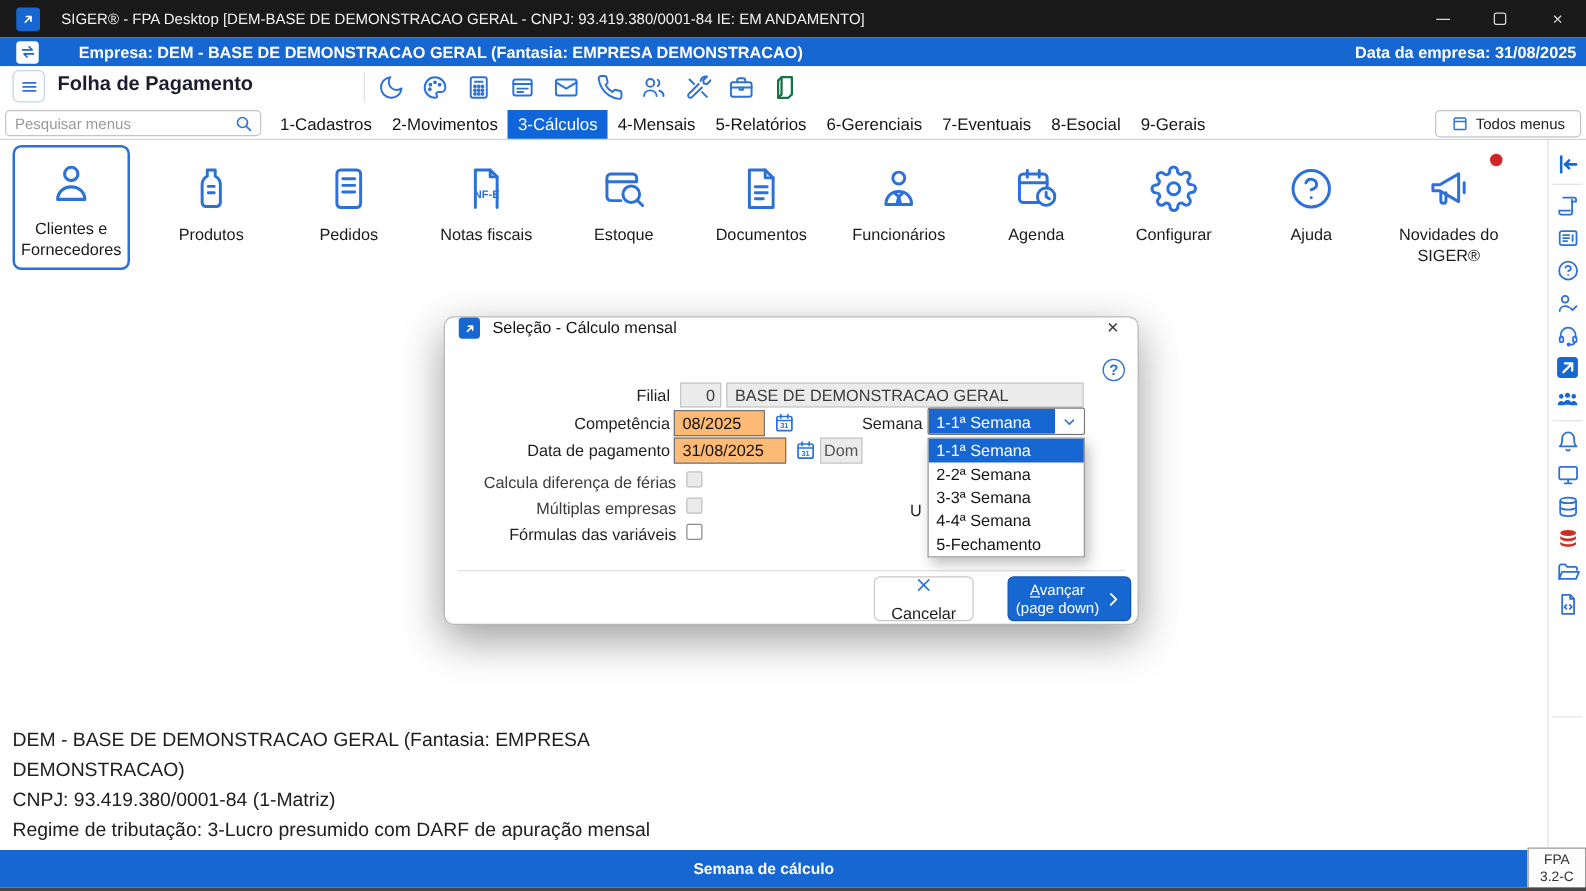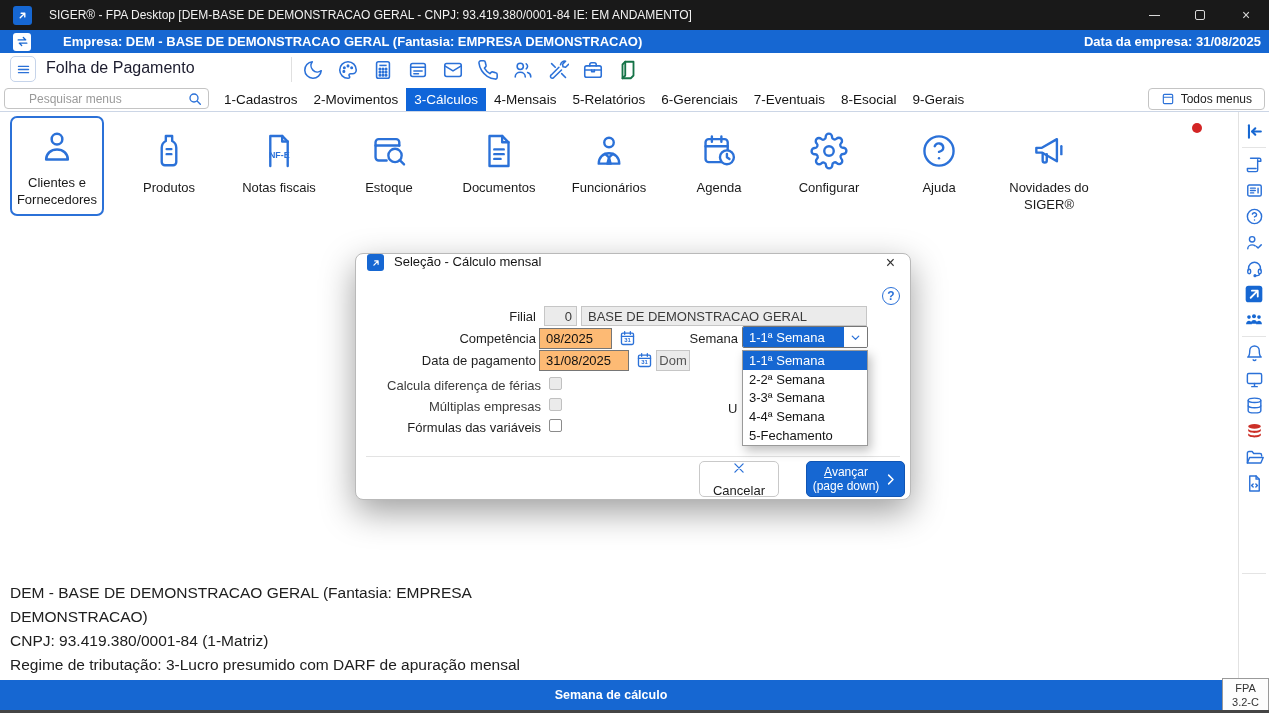--- a/index.html
+++ b/index.html
@@ -17,31 +17,31 @@
   .glyph-max { width:10px; height:10px; border:1px solid #d8d8d8; border-radius:2px; }
   .glyph-close { font-size:14px; line-height:1; }
 
   
   .company-bar { position:absolute; left:0; top:30px; width:1269px; height:23px; background:#1667d2; display:flex; align-items:center; color:#fff; font-weight:bold; font-size:13px;gap:21px; }
   .swap-icon { width:18px; height:18px; margin-left:13px; background:#fff; border-radius:3px; display:flex; align-items:center; justify-content:center; }
   .company-bar .company-text { margin-left:11px; }
   .company-bar .company-date { margin-left:auto; margin-right:8px; }
 
   
-  .toolbar { position:absolute; left:0; top:53px; width:1269px; height:33px; background:#fff; }
+  .toolbar { position:absolute; left:0; top:53px; width:1269px; height:33px; background:#fff;font-weight:bold; }
   .hamburger { position:absolute; left:10px; top:3px; width:26px; height:26px; border:1px solid #c6d4ea; border-radius:5px; display:flex; align-items:center; justify-content:center; color:#2b71d8; }
   .module-title { position:absolute; left:46px; top:6px; font-size:16px; color:#1c1c2e; }
   .tb-sep { position:absolute; left:291px; top:4px; width:1px; height:25px; background:#e0e0e0; }
   .tb-icons { position:absolute; left:300px; top:4px; display:flex; gap:10px; }
   .tb-icon { width:25px; height:25px; color:#2b71d8; display:flex; align-items:center; justify-content:center; }
   .tb-icon.green { color:#157347; }
 
   
   .menubar { position:absolute; left:0; top:86px; width:1269px; height:26px; background:#fff; border-bottom:1px solid #ccd6e6; }
-  .search-box { position:absolute; left:4px; top:2px; width:205px; height:21px; border:1px solid #c4c4c4; border-radius:4px; display:flex; align-items:center; padding:0 5px 0 24px; }
+  .search-box { position:absolute; left:4px; top:2px; width:205px; height:21px; border:1px solid #c4c4c4; border-radius:4px; display:flex; align-items:center; padding:0 5px 0 7px; }
   .search-box input { border:none; outline:none; flex:1; font-size:12px; font-family:"Liberation Sans",sans-serif; color:#333; min-width:0; }
   .search-box input::placeholder { color:#9a9a9a; }
   .search-icon { color:#2b71d8; display:flex; }
   .tabs { position:absolute; left:216px; top:0; height:26px; display:flex; align-items:center; font-size:13.5px; color:#141414; }
   .tab { padding:4px 8px; white-space:nowrap; }
   .tab.active { background:#0f65d9; color:#fff; }
   .all-menus { position:absolute; right:4px; top:2px; height:22px; border:1px solid #c4c4c4; border-radius:4px; background:#fff; display:flex; align-items:center; gap:6px; padding:0 12px; font-size:12px; color:#222; }
   .all-menus .mi { color:#2b71d8; display:flex; }
 
   
@@ -265,20 +265,29 @@
           <svg width="38" height="38" viewBox="0 0 24 24" fill="none" stroke="#2b71d8" stroke-width="1.5" stroke-linecap="round" stroke-linejoin="round">
             <path d="M10 2.5h4v3.2c1.8.9 2.6 2.4 2.6 4.3v9a2 2 0 0 1-2 2h-5.2a2 2 0 0 1-2-2v-9c0-1.9.8-3.4 2.6-4.3z"></path>
             <path d="M10.5 10.8h3M10.5 14h3"></path>
           </svg>
         </span>
       <span class="sc-label">Produtos</span>
     </div>
     <div class="shortcut">
       <span class="sc-icon">
           <svg width="38" height="38" viewBox="0 0 24 24" fill="none" stroke="#2b71d8" stroke-width="1.5" stroke-linecap="round" stroke-linejoin="round">
+            <rect x="6" y="2.5" width="12" height="19" rx="2"></rect>
+            <path d="M9 7h6M9 10.3h6M9 13.6h6"></path>
+          </svg>
+        </span>
+      <span class="sc-label">Pedidos</span>
+    </div>
+    <div class="shortcut">
+      <span class="sc-icon">
+          <svg width="38" height="38" viewBox="0 0 24 24" fill="none" stroke="#2b71d8" stroke-width="1.5" stroke-linecap="round" stroke-linejoin="round">
             <path d="M6.5 21.5v-19h7.5l3.5 3.5v15.5"></path>
             <path d="M14 2.5V6h3.5"></path>
             <text x="12.2" y="16.5" font-size="5.6" font-weight="bold" text-anchor="middle" fill="#2b71d8" stroke="none" font-family="Liberation Sans, sans-serif">NF-E</text>
           </svg>
         </span>
       <span class="sc-label">Notas fiscais</span>
     </div>
     <div class="shortcut">
       <span class="sc-icon">
           <svg width="38" height="38" viewBox="0 0 24 24" fill="none" stroke="#2b71d8" stroke-width="1.5" stroke-linecap="round" stroke-linejoin="round">

